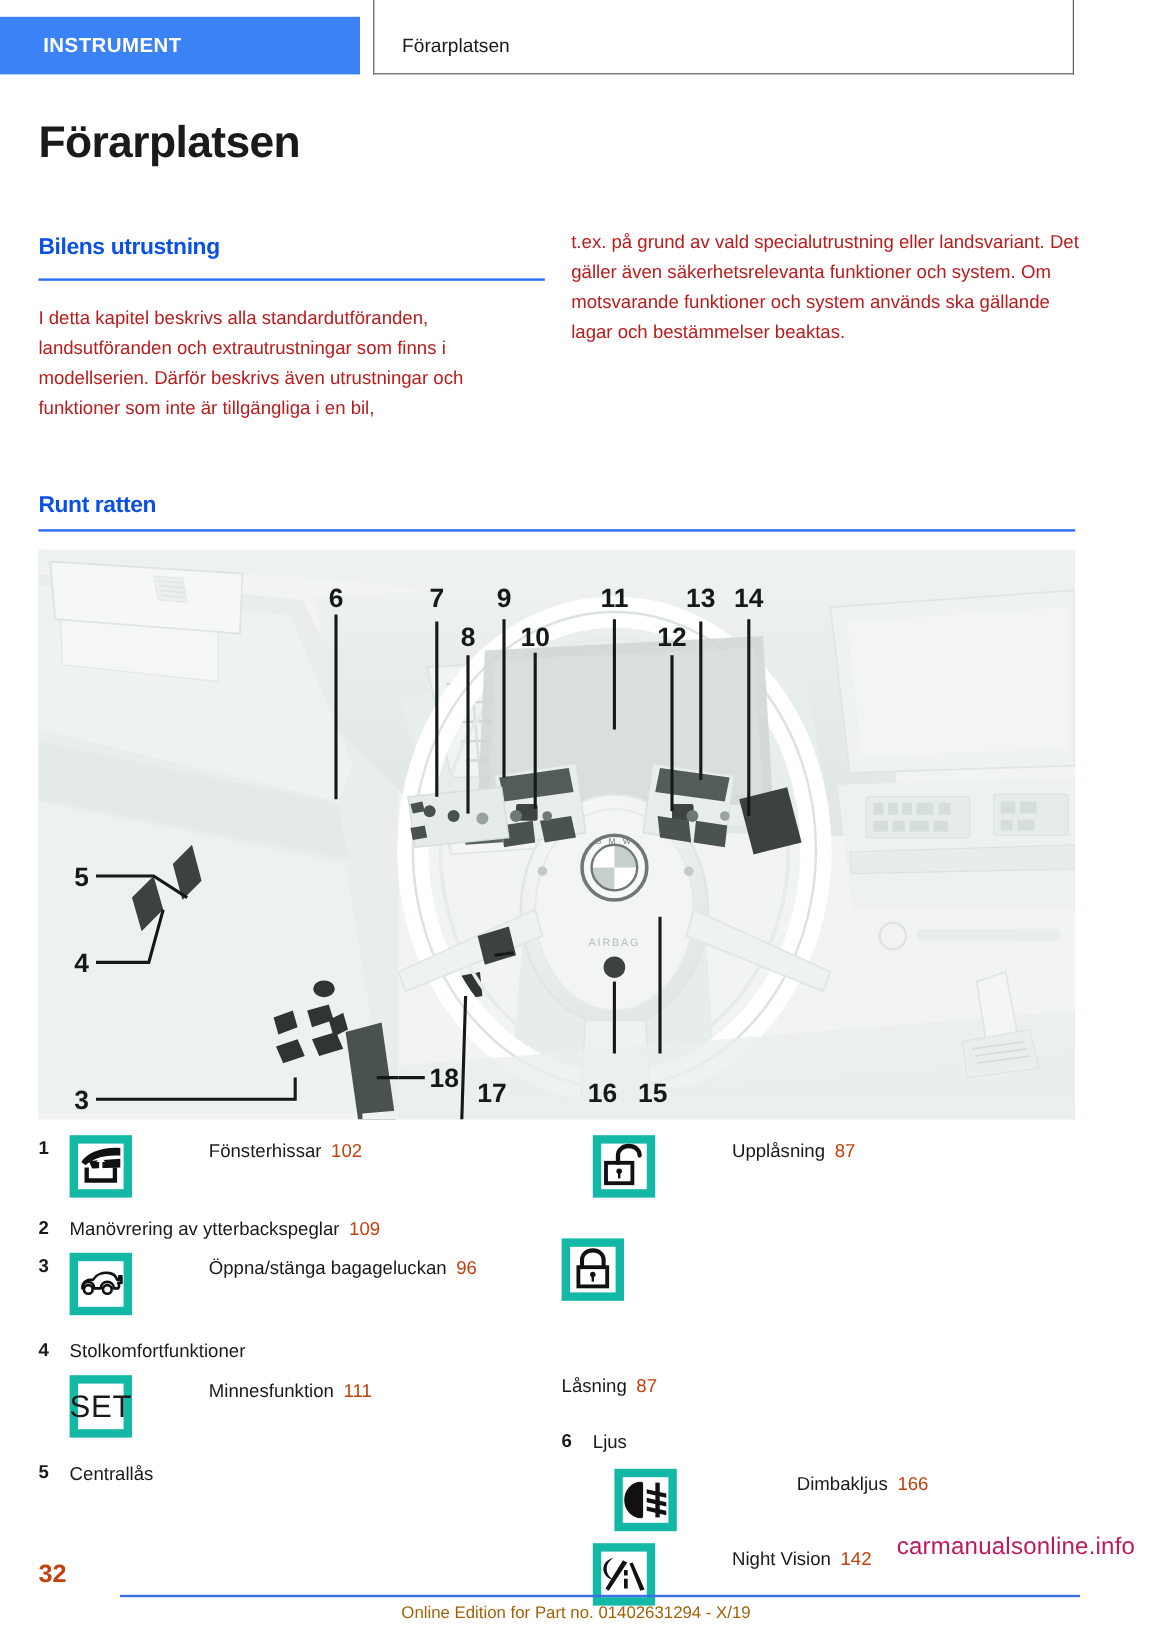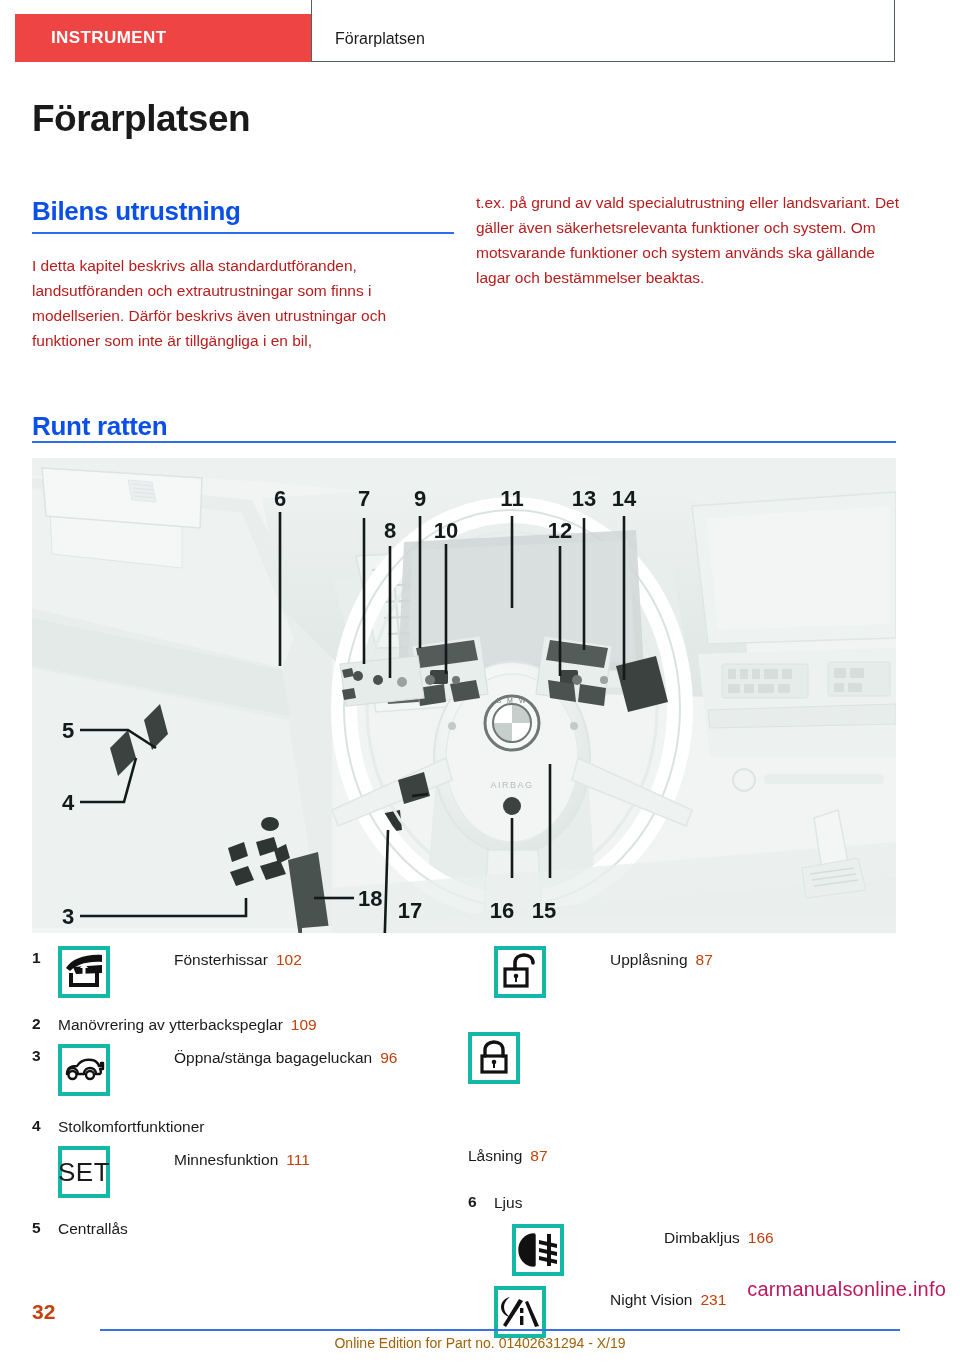--- a/index.html
+++ b/index.html
@@ -17,23 +17,23 @@
   }
 
   
   .header {
     position: absolute;
     left: 0; top: 14px;
     width: 960px; height: 48px;
   }
   .header-tab {
     position: absolute;
-    left: 15px; top: 0;
+    left: 0; top: 0;
     width: 300px; height: 48px;
-    background: #ef4444;
+    background: #3b82f6;
     box-sizing: border-box;
   }
   .header-tab-label {
     position: absolute;
     left: 36px; top: 14px;
     color: #ffffff;
     font-size: 17px;
     font-weight: bold;
     letter-spacing: 0.4px;
   }
@@ -59,21 +59,21 @@
     left: 32px; top: 98px;
     font-size: 37px;
     font-weight: bold;
     letter-spacing: -0.5px;
     color: #1a1a1a;
   }
 
   
   .sec-h2 {
     position: absolute;
-    font-size: 26px;
+    font-size: 19px;
     font-weight: bold;
     color: #0a50e6;
     letter-spacing: -0.3px;
   }
   .sec-rule {
     position: absolute;
     height: 2px;
     background: #2c6df0;
   }
 
@@ -117,21 +117,21 @@
     flex: 0 0 26px;
     font-size: 15.5px;
     font-weight: bold;
     line-height: 24px;
     color: #1a1a1a;
   }
   .lg-icon {
     width: 52px;
     height: 52px;
     flex: 0 0 52px;
-    border: 4px solid #14b8a6;
+    border: 7px solid #14b8a6;
     background: #fff;
     box-sizing: border-box;
     display: flex;
     align-items: center;
     justify-content: center;
     margin-right: 6px;
   }
   .lg-icon svg { display: block; }
   .lg-icon-spacer { width: 58px; flex: 0 0 58px; }
   .lg-label {
@@ -558,20 +558,20 @@
     <span class="lg-icon">
       <svg width="42" height="38" viewBox="0 0 42 38" xmlns="http://www.w3.org/2000/svg">
         <path d="M11,4 C6,5 2,9 2,14 C2,19 6,23 11,24 C7,21 5,18 5,14 C5,10 7,7 11,4 Z" fill="#111"></path>
         <path d="M4,32 L20,6 L24,8 L7,34 Z" fill="#111"></path>
         <rect x="21" y="15" width="3.4" height="5" fill="#111"></rect>
         <rect x="21" y="23" width="3.4" height="9" fill="#111"></rect>
         <path d="M29,8 L40,33 L36,34 L26,9 Z" fill="#111"></path>
       </svg>
     </span>
     <span class="lg-icon-spacer"></span>
-    <span class="lg-label"><span>Night Vision</span><span class="lg-page">231</span></span>
+    <span class="lg-label"><span>Night Vision</span><span class="lg-page">142</span></span>
   </div>
 </div>
 
 <div class="page-num">32</div>
 <div class="footer-rule"></div>
 <div class="footer-note">Online Edition for Part no. 01402631294 - X/19</div>
 <div class="watermark">carmanualsonline.info</div>
 
 </body></html>

